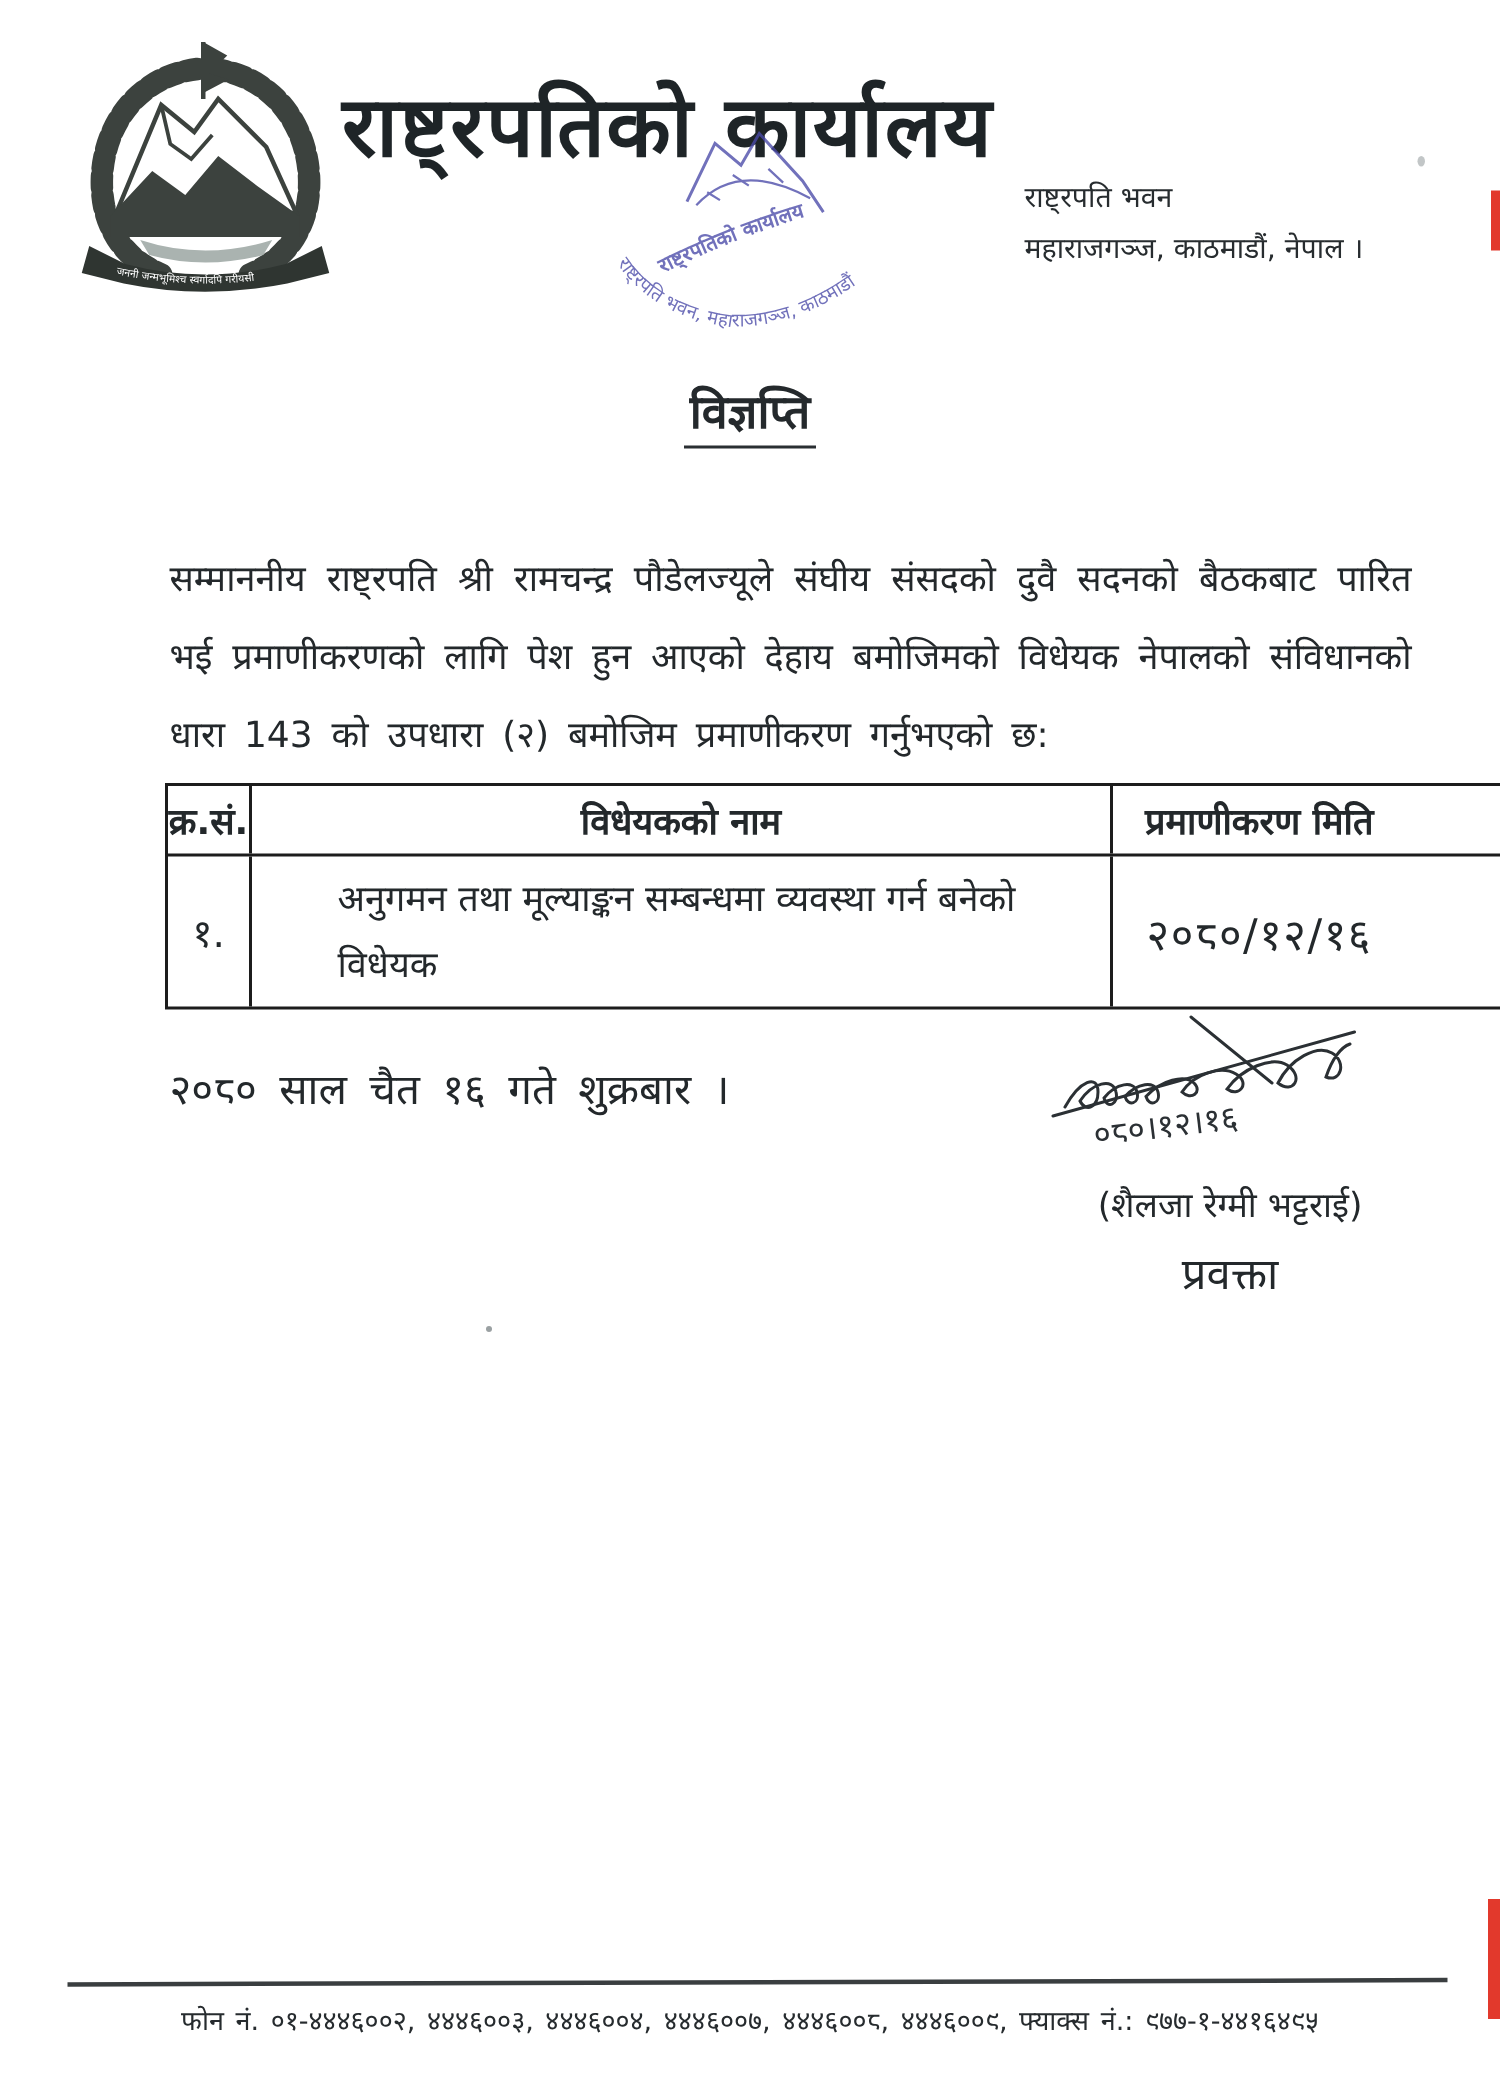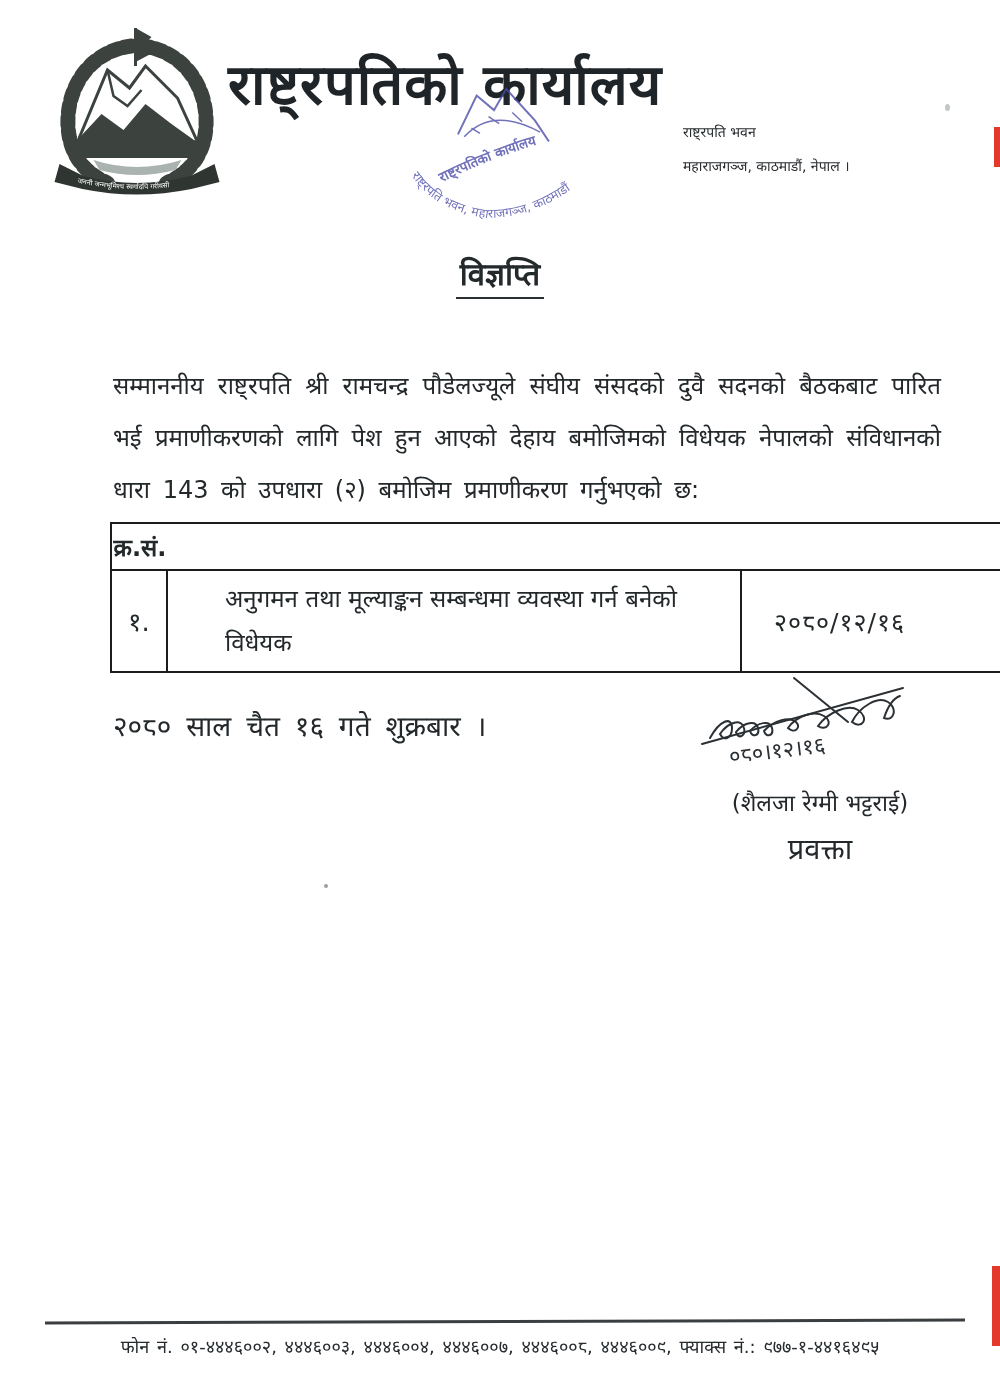--- a/index.html
+++ b/index.html
@@ -16,21 +16,21 @@
   .office-title {
     left:228px; top:44px; width:520px;
     font-size:56px; font-weight:600; color:#1e2427;
     letter-spacing:1px; white-space:nowrap;
   }
   .stamp {
     left:400px; top:76px; width:195px; height:160px;
     transform:rotate(-5deg); opacity:.92;
   }
   .address {
-    left:683px; top:115px; font-size:14px; line-height:34px; color:#272c2f;
+    left:683px; top:115px; font-size:19px; line-height:34px; color:#272c2f;
   }
 
   
   .notice-heading {
     left:0; top:252px; width:1000px; text-align:center;
   }
   .notice-heading span {
     display:inline-block; font-size:31px; font-weight:600; color:#24292c;
     border-bottom:2px solid #2a2f32; padding:0 4px 3px 4px;
   }
@@ -52,21 +52,21 @@
   .t-cell {
     padding:6px 10px; font-size:24px; color:#23282b;
     border-right:2px solid #1c1c1c;
     display:flex; align-items:center;
   }
   .t-cell:last-child { border-right:none; }
   .head .t-cell { font-weight:600; justify-content:center; min-height:44px; }
   .body-row .t-cell { min-height:88px; }
   .cell-sn { justify-content:center; font-size:26px; }
   .cell-name { line-height:44px;margin-left:47px; }
-  .cell-date { justify-content:center; font-size:25px; letter-spacing:1px; }
+  .cell-date { justify-content:center; font-size:29px; letter-spacing:1px; }
 
   
   .date-line { left:113px; top:706px; font-size:28px; word-spacing:6px; }
   .signature-svg { left:698px; top:676px; width:215px; height:95px; }
   .sig-name { left:690px; top:786px; width:260px; text-align:center; font-size:23px; }
   .sig-designation { left:690px; top:828px; width:260px; text-align:center; font-size:29px; }
 
   
   .footer-rule {
     left:45px; top:1320px; width:920px; height:3px;
@@ -138,20 +138,22 @@
 
 <div class="abs notice-heading">
   <span>विज्ञप्ति</span>
 </div>
 
 <div class="abs body-par">सम्माननीय राष्ट्रपति श्री रामचन्द्र पौडेलज्यूले संघीय संसदको दुवै सदनको बैठकबाट पारित भई प्रमाणीकरणको लागि पेश हुन आएको देहाय बमोजिमको विधेयक नेपालको संविधानको धारा 143 को उपधारा (२) बमोजिम प्रमाणीकरण गर्नुभएको छ:</div>
 
 <div class="abs cert-table">
   <div class="t-row head">
     <div class="t-cell">क्र.सं.</div>
+    <div class="t-cell">विधेयकको नाम</div>
+    <div class="t-cell">प्रमाणीकरण मिति</div>
   </div>
   <div class="t-row body-row">
     <div class="t-cell cell-sn">१.</div>
     <div class="t-cell cell-name">अनुगमन तथा मूल्याङ्कन सम्बन्धमा व्यवस्था गर्न बनेको विधेयक</div>
     <div class="t-cell cell-date">२०८०/१२/१६</div>
   </div>
 </div>
 
 <div class="abs date-line">२०८० साल चैत १६ गते शुक्रबार ।</div>
 

